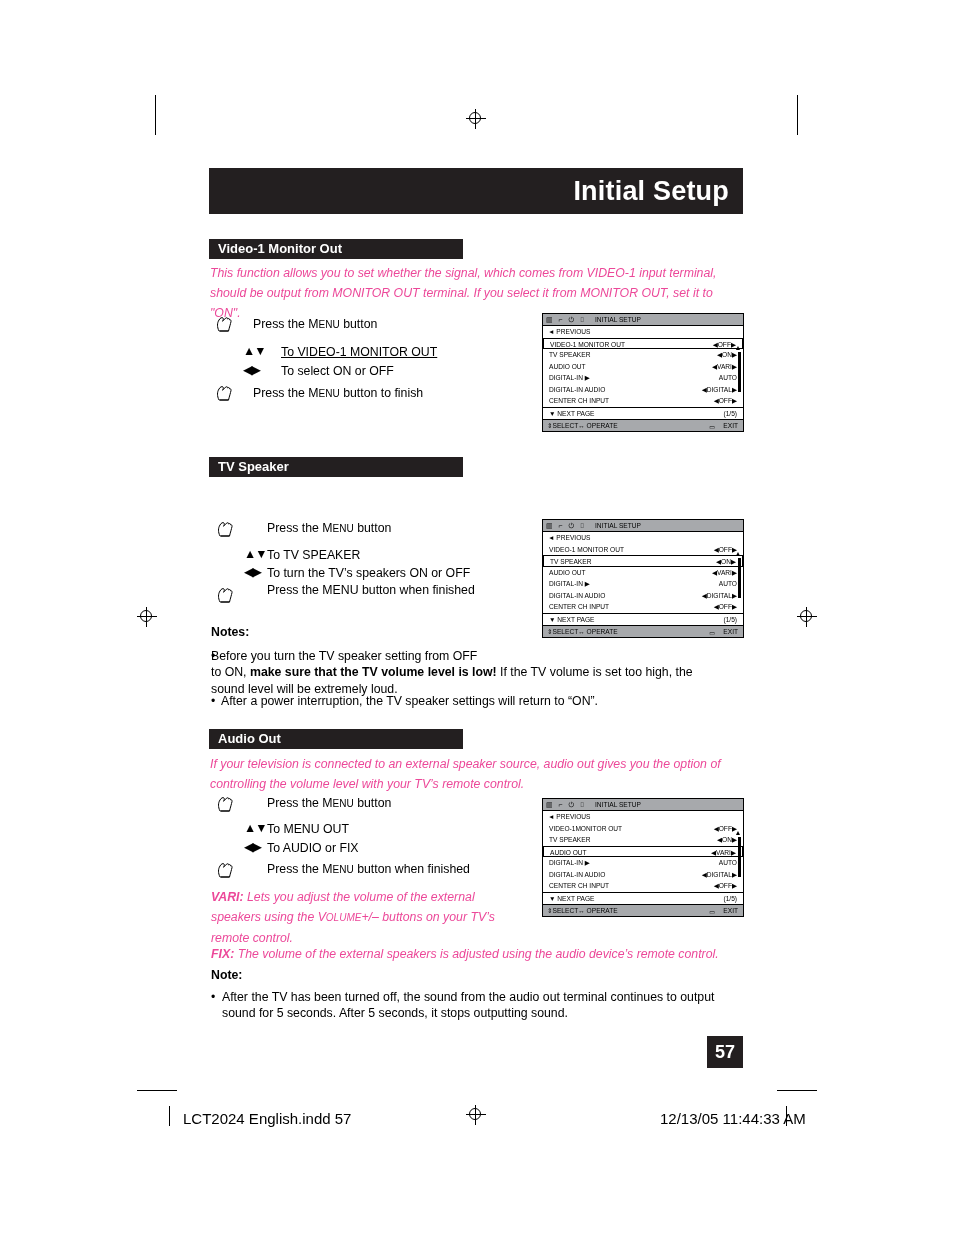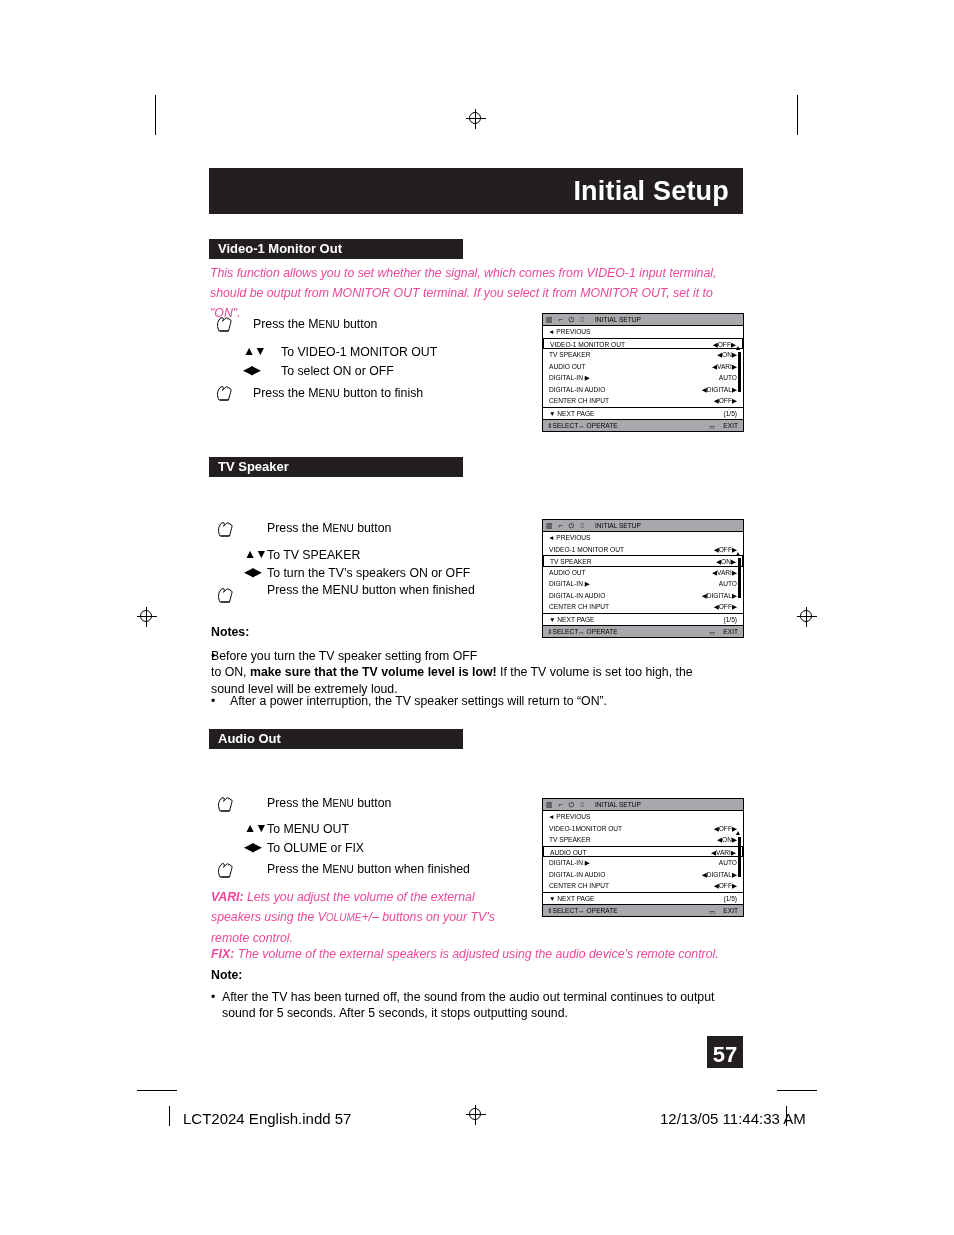--- a/index.html
+++ b/index.html
@@ -72,21 +72,21 @@
   .osd .scrollbar{position:absolute;right:2px;width:3px;}
   .osd .arrow-up{position:absolute;right:1.5px;font-size:7px;line-height:7px;}
 
   .notes-h{position:absolute;font-size:12.3px;font-weight:bold;}
   .bullet{position:absolute;font-size:12.3px;line-height:16.4px;}
 
   .pagenum{
     position:absolute;left:707px;top:1036px;width:36px;height:32px;background:#231f20;
   }
   .pagenum span{
-    position:absolute;left:0;top:6px;width:36px;text-align:center;color:#fff;font-size:22px;font-weight:bold;
+    position:absolute;left:0;top:6px;width:36px;text-align:center;color:#fff;font-size:18px;font-weight:bold;
   }
 
   .footer{position:absolute;font-size:15px;color:#000;}
   .footline{position:absolute;background:#000;}
 </style>
 </head>
 <body>
 
 <div class="page">
 
@@ -122,21 +122,21 @@
     <svg width="22" height="22" viewBox="0 0 22 22">
       <path d="M5 18 C3 14 3 10 5 7 C6 5 8 4 9 5 C9.6 5.6 9.3 7 8.6 8.3 C9.5 7 11 5.6 12 5 C13 4.4 14 5 13.6 6 C14.6 5.2 15.8 5.6 15.6 6.8 C16.6 6.6 17.3 7.4 17 8.5 C16.5 11 15.5 14 14.5 18 Z" fill="none" stroke="#000" stroke-width="1"></path>
       <path d="M6 18 L14.5 18" stroke="#000" stroke-width="1" fill="none"></path>
     </svg>
   </div>
   <div class="step-row" style="left:253px;top:317px;">
     <span>Press the M</span><span class="smallcap">ENU</span><span> button</span>
   </div>
 
   <div class="step-sym" style="left:243px;top:344px;">▲▼</div>
-  <div class="step-row" style="left:281px;top:345px;">To VIDEO-1 MONITOR OUT</div>
+  <div class="step-row" style="left:281px;top:345px;text-decoration:underline;">To VIDEO-1 MONITOR OUT</div>
 
   <div class="step-sym" style="left:243px;top:363px;">◀▶</div>
   <div class="step-row" style="left:281px;top:364px;">To select ON or OFF</div>
 
   <div class="hand" style="left:214px;top:382px;">
     <svg width="22" height="22" viewBox="0 0 22 22">
       <path d="M5 18 C3 14 3 10 5 7 C6 5 8 4 9 5 C9.6 5.6 9.3 7 8.6 8.3 C9.5 7 11 5.6 12 5 C13 4.4 14 5 13.6 6 C14.6 5.2 15.8 5.6 15.6 6.8 C16.6 6.6 17.3 7.4 17 8.5 C16.5 11 15.5 14 14.5 18 Z" fill="none" stroke="#000" stroke-width="1"></path>
       <path d="M6 18 L14.5 18" stroke="#000" stroke-width="1" fill="none"></path>
     </svg>
   </div>
@@ -271,43 +271,44 @@
 
   <div class="notes-h" style="left:211px;top:625px;">Notes:</div>
 
   <div class="bullet" style="left:211px;top:648px;width:532px;">
     <span style="position:absolute;left:0;top:0;">•</span>
     <span style="display:block;">Before you turn the TV speaker setting from OFF<br>to ON, <b>make sure that the TV volume level is low!</b> If the TV volume is set too high, the<br>sound level will be extremely loud.</span>
   </div>
 
   <div class="bullet" style="left:211px;top:693px;width:532px;">
     <span style="position:absolute;left:0;top:0;">•</span>
-    <span style="display:block;margin-left:19px;">After a power interruption, the TV speaker settings will return to “ON”.</span>
+    <span style="display:block;margin-left:10px;">After a power interruption, the TV speaker settings will return to “ON”.</span>
   </div>
 
   <div class="sec-bar" style="top:729px;">
     <div class="t">Audio Out</div>
   </div>
 
+  <div class="para" style="left:210px;top:754px;width:532px;">If your television is connected to an external speaker source, audio out gives you the option of controlling the volume level with your TV’s remote control.</div>
 
   <div class="hand" style="left:215px;top:793px;">
     <svg width="22" height="22" viewBox="0 0 22 22">
       <path d="M5 18 C3 14 3 10 5 7 C6 5 8 4 9 5 C9.6 5.6 9.3 7 8.6 8.3 C9.5 7 11 5.6 12 5 C13 4.4 14 5 13.6 6 C14.6 5.2 15.8 5.6 15.6 6.8 C16.6 6.6 17.3 7.4 17 8.5 C16.5 11 15.5 14 14.5 18 Z" fill="none" stroke="#000" stroke-width="1"></path>
       <path d="M6 18 L14.5 18" stroke="#000" stroke-width="1" fill="none"></path>
     </svg>
   </div>
   <div class="step-row" style="left:267px;top:796px;">
     <span>Press the M</span><span class="smallcap">ENU</span><span> button</span>
   </div>
 
   <div class="step-sym" style="left:244px;top:821px;">▲▼</div>
   <div class="step-row" style="left:267px;top:822px;">To MENU OUT</div>
 
   <div class="step-sym" style="left:244px;top:840px;">◀▶</div>
-  <div class="step-row" style="left:267px;top:841px;">To OLUME or FIX</div>
+  <div class="step-row" style="left:267px;top:841px;">To AUDIO or FIX</div>
 
   <div class="hand" style="left:215px;top:859px;">
     <svg width="22" height="22" viewBox="0 0 22 22">
       <path d="M5 18 C3 14 3 10 5 7 C6 5 8 4 9 5 C9.6 5.6 9.3 7 8.6 8.3 C9.5 7 11 5.6 12 5 C13 4.4 14 5 13.6 6 C14.6 5.2 15.8 5.6 15.6 6.8 C16.6 6.6 17.3 7.4 17 8.5 C16.5 11 15.5 14 14.5 18 Z" fill="none" stroke="#000" stroke-width="1"></path>
       <path d="M6 18 L14.5 18" stroke="#000" stroke-width="1" fill="none"></path>
     </svg>
   </div>
   <div class="step-row" style="left:267px;top:862px;">
     <span>Press the M</span><span class="smallcap">ENU</span><span> button when finished</span>
   </div>

